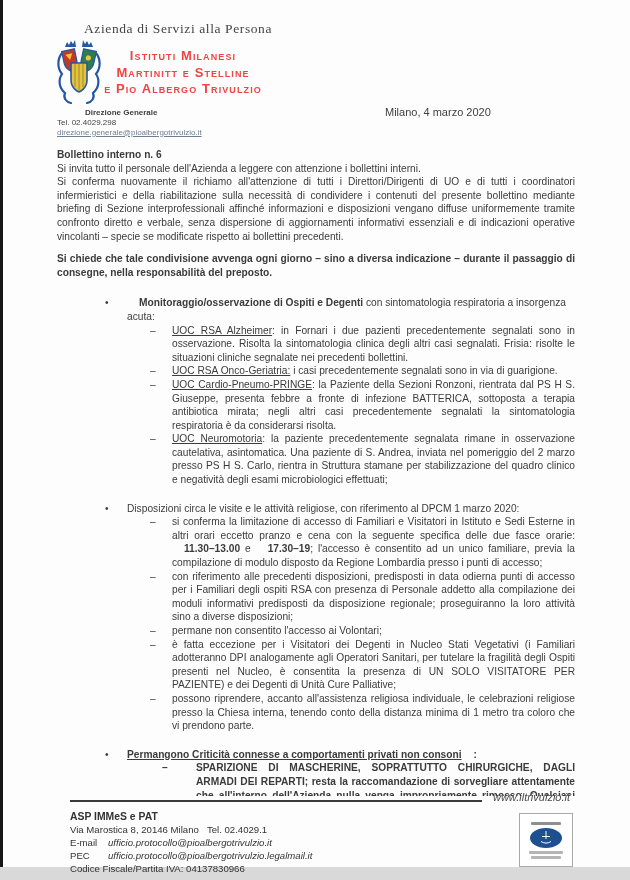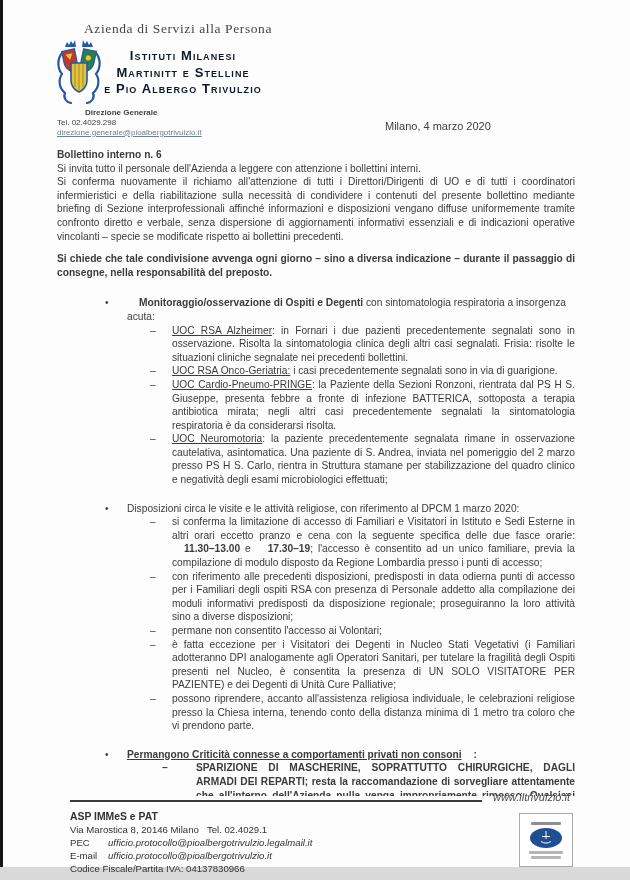--- a/index.html
+++ b/index.html
@@ -6,26 +6,26 @@
   .stage{position:relative;width:630px;height:880px;background:#fdfdfd;overflow:hidden;
          font-family:"Liberation Sans",sans-serif;color:#3b3b3b;}
   .edge-bar{position:absolute;left:0;top:0;width:3px;height:867px;background:#161616;}
   .bottom-strip{position:absolute;left:0;bottom:0;width:630px;height:13px;background:#d9d9d9;}
 
   
   .tagline{position:absolute;left:84px;top:21px;font-family:"Liberation Serif",serif;
            font-size:13.5px;letter-spacing:.6px;color:#454545;}
   .crest{position:absolute;left:56px;top:38px;}
   .org-name{position:absolute;left:88px;top:48px;width:190px;text-align:center;
-            font-variant:small-caps;font-weight:700;color:#0f172a;font-size:13px;
+            font-variant:small-caps;font-weight:700;color:#ef4444;font-size:13px;
             letter-spacing:1.1px;line-height:16.5px;}
   .dept-block{position:absolute;left:57px;top:108px;font-size:8px;line-height:9.8px;color:#3f3f3f;}
   .dept-name{font-weight:700;padding-left:28px;}
   .dept-link{color:#6e7f91;text-decoration:underline;cursor:pointer;}
-  .dateline{position:absolute;left:385px;top:120px;font-size:11px;color:#3f3f3f;}
+  .dateline{position:absolute;left:385px;top:106px;font-size:11px;color:#3f3f3f;}
 
   
   .body-area{position:absolute;left:57px;top:148px;width:518px;height:648px;overflow:hidden;
              font-size:10.2px;line-height:13.6px;text-align:justify;}
   .doc-title{font-weight:700;text-align:left;}
   .p-richiesta{font-weight:700;margin-top:9px;}
   .sect{margin-top:15px;}
   .sect.first{margin-top:17px;}
   .main-row{display:flex;margin-left:48px;}
   .sub-row{display:flex;margin-left:93px;}
@@ -161,22 +161,22 @@
       </div>
     </div>
   </div>
 
   <div class="footer-rule"></div>
   <div class="website">www.iltrivulzio.it</div>
 
   <div class="footer-info">
     <div class="footer-org">ASP IMMeS e PAT</div>
     <div><span>Via Marostica 8, 20146 Milano</span>&nbsp;&nbsp;&nbsp;<span>Tel. 02.4029.1</span></div>
+    <div><span class="flabel">E-mail</span><span class="ital">ufficio.protocollo@pioalbergotrivulzio.it</span></div>
     <div><span class="flabel">PEC</span><span class="ital">ufficio.protocollo@pioalbergotrivulzio.legalmail.it</span></div>
-    <div><span class="flabel">E-mail</span><span class="ital">ufficio.protocollo@pioalbergotrivulzio.it</span></div>
     <div>Codice Fiscale/Partita IVA: 04137830966</div>
   </div>
 
   <div class="badge">
     <div class="badge-line bl-1"></div>
     <svg width="34" height="22" viewBox="0 0 34 22">
       <ellipse cx="17" cy="11" rx="16" ry="10" fill="#1d4f91"></ellipse>
       <path d="M17 4 v8 M13 9.5 h8 M12 14.5 q5 3.2 10 0" stroke="#ffffff" stroke-width="1" fill="none"></path>
     </svg>
     <div class="badge-line bl-2"></div>

